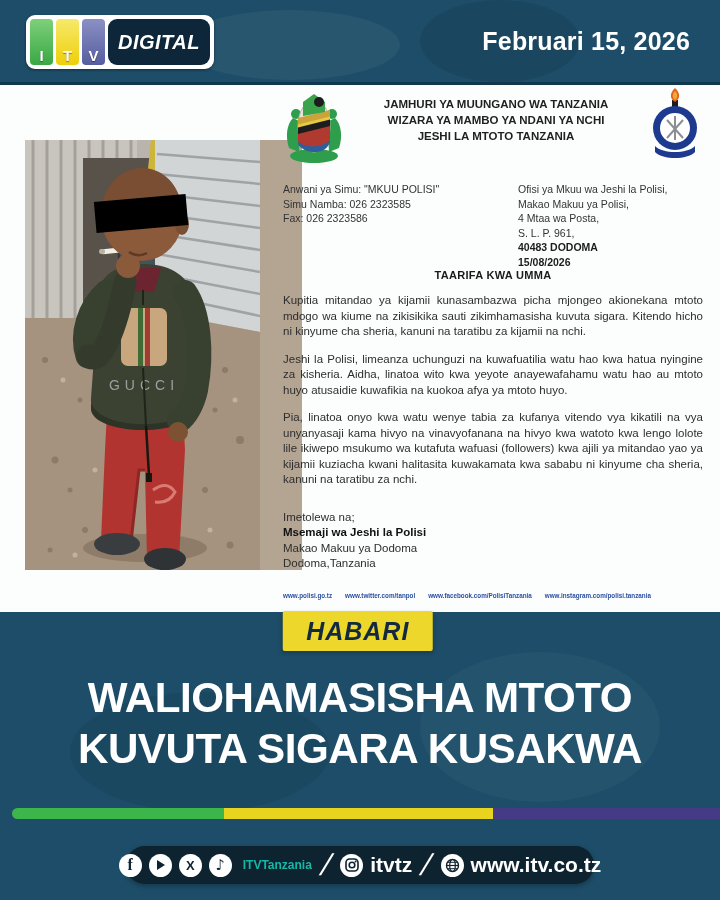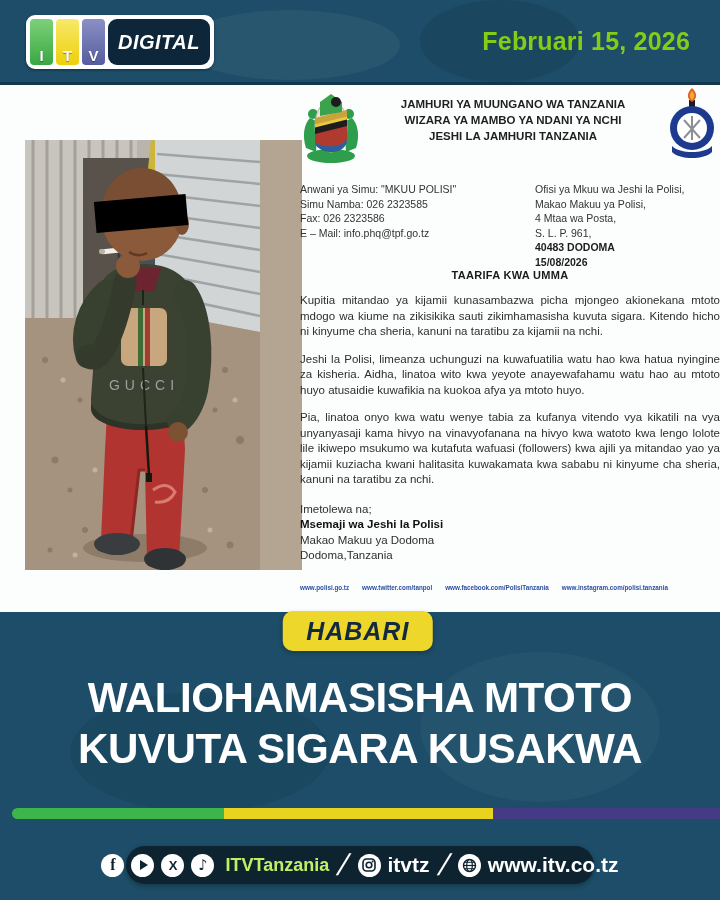--- a/index.html
+++ b/index.html
@@ -11,60 +11,60 @@
   .topbar .blob1{position:absolute;left:180px;top:10px;width:220px;height:70px;border-radius:50%;background:rgba(255,255,255,0.05);}
   .topbar .blob2{position:absolute;left:420px;top:0;width:160px;height:82px;border-radius:50%;background:rgba(0,0,0,0.08);}
   .logo{position:absolute;left:26px;top:15px;display:flex;gap:3px;background:#ffffff;border:2px solid #fff;border-radius:9px;padding:2px;box-shadow:0 1px 3px rgba(0,0,0,0.4);}
   .logo .bar{width:23px;height:46px;border-radius:4px;position:relative;}
   .logo .bar span{position:absolute;bottom:1px;left:0;right:0;text-align:center;color:#fff;font-weight:bold;font-size:15px;text-shadow:0 1px 1px rgba(0,0,0,0.45);}
   .bar-i{background:linear-gradient(#7ed07a,#39a843);}
   .bar-t{background:linear-gradient(#f7e96a,#eecf0a);}
   .bar-v{background:linear-gradient(#8b90c4,#555d9e);}
   .logo .digital{width:102px;height:46px;border-radius:9px;background:#0d2639;color:#fff;
     display:flex;align-items:center;justify-content:center;font-weight:bold;font-size:20px;font-style:italic;letter-spacing:0.5px;}
-  .date{position:absolute;right:30px;top:27px;color:#84cc16;font-size:25px;font-weight:600;letter-spacing:0.2px;}
+  .date{position:absolute;right:30px;top:27px;color:#ffffff;font-size:25px;font-weight:600;letter-spacing:0.2px;}
 
   
   .paperzone{position:absolute;top:85px;left:0;width:720px;height:527px;background:#fcfdfd;}
 
   
   .photo{position:absolute;left:25px;top:55px;width:277px;height:430px;overflow:hidden;background:#b4a593;}
 
   
-  .doc{position:absolute;left:300px;top:3px;width:420px;color:#2e2e2e;}
+  .doc{position:absolute;left:283px;top:3px;width:420px;color:#2e2e2e;}
   .doc-header{display:flex;align-items:flex-start;}
   .doc-head-text{flex:1;text-align:center;font-weight:bold;font-size:11.5px;line-height:16px;color:#1f1f1f;padding-top:8px;}
   .emblem{flex:0 0 auto;}
   .contact{display:flex;margin-top:18px;font-size:10.5px;line-height:14.5px;color:#333;}
   .contact .left{width:235px;}
   .contact .right{width:185px;}
   .contact .bold{font-weight:bold;color:#1c1c1c;}
   .doc-title{text-align:center;font-weight:bold;font-size:11px;color:#1a1a1a;letter-spacing:0.3px;}
   .doc p{font-size:11.5px;line-height:15.5px;text-align:justify;margin:12px 0 0 0;}
-  .sig{margin-top:14px;font-size:11.5px;line-height:15.5px;}
+  .sig{margin-top:22px;font-size:11.5px;line-height:15.5px;}
   .sig .bold{font-weight:bold;color:#111;}
   .doc-links{margin-top:20px;display:flex;gap:13px;font-size:6.3px;color:#2b4fa0;font-weight:bold;}
 
   
   .bottom{position:absolute;top:612px;left:0;width:720px;height:288px;background:#1d4d68;}
   .bottom .blob1{position:absolute;left:70px;top:80px;width:260px;height:120px;border-radius:50%;background:rgba(0,0,0,0.06);}
   .bottom .blob2{position:absolute;left:420px;top:40px;width:240px;height:150px;border-radius:50%;background:rgba(255,255,255,0.035);}
-  .habari{position:absolute;top:-1px;left:50%;transform:translateX(-51.5%);width:150px;height:40px;background:#edd72b;border-radius:10px;
+  .habari{position:absolute;top:-1px;left:50%;transform:translateX(-51.5%);width:150px;height:40px;background:#edd72b;border-radius:2px;
     display:flex;align-items:center;justify-content:center;font-weight:800;font-style:italic;font-size:25px;color:#13293f;letter-spacing:1px;box-shadow:0 2px 4px rgba(0,0,0,0.25);}
   .headline{position:absolute;top:60px;left:0;width:720px;text-align:center;color:#ffffff;font-weight:800;font-size:43px;line-height:51px;letter-spacing:-0.5px;transform:scaleX(0.98);}
   .strip{position:absolute;top:196px;left:12px;width:708px;height:11px;border-radius:6px 0 0 6px;
     background:linear-gradient(to right,#3cb54a 0 30%,#e8d41f 30% 68%,#453a85 68% 100%);}
   .footbar{position:absolute;top:234px;left:126px;width:468px;height:38px;background:#0e2330;border-radius:19px;
     display:flex;align-items:center;justify-content:center;gap:7px;box-shadow:0 2px 5px rgba(0,0,0,0.3);}
   .icircle{width:23px;height:23px;border-radius:50%;background:#fff;color:#0e2330;display:flex;align-items:center;justify-content:center;flex:0 0 auto;}
   .icircle.fb{font-family:"Liberation Serif",serif;font-weight:bold;font-size:16px;}
   .icircle.yt .tri{width:0;height:0;border-left:8px solid #0e2330;border-top:5px solid transparent;border-bottom:5px solid transparent;margin-left:2px;}
   .icircle.xx{font-weight:800;font-size:13px;}
   .icircle.tk{font-size:15px;font-weight:bold;font-family:"DejaVu Sans",sans-serif;}
-  .fb-text{color:#bef264;font-weight:bold;font-size:18px;margin-left:4px;}
+  .fb-text{color:#14b8a6;font-weight:bold;font-size:12px;margin-left:4px;}
   .slash{color:#fff;font-size:30px;font-style:italic;font-weight:300;margin:0 3px;transform:skewX(-8deg);}
   .small-handle{color:#fff;font-weight:bold;font-size:21px;}
 </style>
 </head>
 <body>
 
 <div id="canvas">
 
   <div class="topbar">
     <div class="blob1"></div>
@@ -196,21 +196,21 @@
           <path d="M15 38 L47 30 L47 40 L15 48 Z" fill="#1d1d1d"></path>
           <path d="M15 36.5 L47 28.5 L47 31.5 L15 39.5 Z" fill="#e9c93f"></path>
           <path d="M15 46 L47 38 L47 50 C47 58 40 64 31 64 C22 64 15 58 15 52 Z" fill="#b03a30"></path>
           <path d="M15 54 C22 60 40 60 47 52 L47 54 C44 62 38 64 31 64 C24 64 17 60 15 56 Z" fill="#2d5f9e"></path>
           <path d="M20 14 L31 6 L42 14 L42 24 L20 28 Z" fill="#3aa34c"></path>
           <circle cx="36" cy="14" r="5" fill="#1d1d1d"></circle>
         </svg>
         <div class="doc-head-text">
           <div>JAMHURI YA MUUNGANO WA TANZANIA</div>
           <div>WIZARA YA MAMBO YA NDANI YA NCHI</div>
-          <div>JESHI LA JAMHURI TANZANIA</div>
+          <div>JESHI LA MTOTO TANZANIA</div>
         </div>
 
         <svg class="emblem" width="56" height="76" viewBox="0 0 56 76">
           <rect x="25" y="12" width="6" height="8" fill="#1d1d1d"></rect>
           <path d="M28 0 C33 5 34 10 28 14 C22 10 23 5 28 0 Z" fill="#e2641c"></path>
           <path d="M28 3 C31 6 31 9 28 12 C25 9 25 6 28 3 Z" fill="#f2a93b"></path>
           <circle cx="28" cy="40" r="22" fill="#1d3a8f"></circle>
           <circle cx="28" cy="40" r="15" fill="#ffffff"></circle>
           <g stroke="#8b8f94" stroke-width="2">
             <line x1="20" y1="32" x2="36" y2="50"></line>
@@ -219,21 +219,20 @@
           </g>
           <path d="M8 58 C16 66 40 66 48 58 L48 64 C40 72 16 72 8 64 Z" fill="#1d3a8f"></path>
         </svg>
       </div>
 
       <div class="contact">
         <div class="left">
           <div>Anwani ya Simu: "MKUU POLISI"</div>
           <div>Simu Namba: 026 2323585</div>
           <div>Fax: 026 2323586</div>
-          <div>E – Mail: info.phq@tpf.go.tz</div>
         </div>
         <div class="right">
           <div>Ofisi ya Mkuu wa Jeshi la Polisi,</div>
           <div>Makao Makuu ya Polisi,</div>
           <div>4 Mtaa wa Posta,</div>
           <div>S. L. P. 961,</div>
           <div class="bold">40483 DODOMA</div>
           <div class="bold">15/08/2026</div>
         </div>
       </div>

